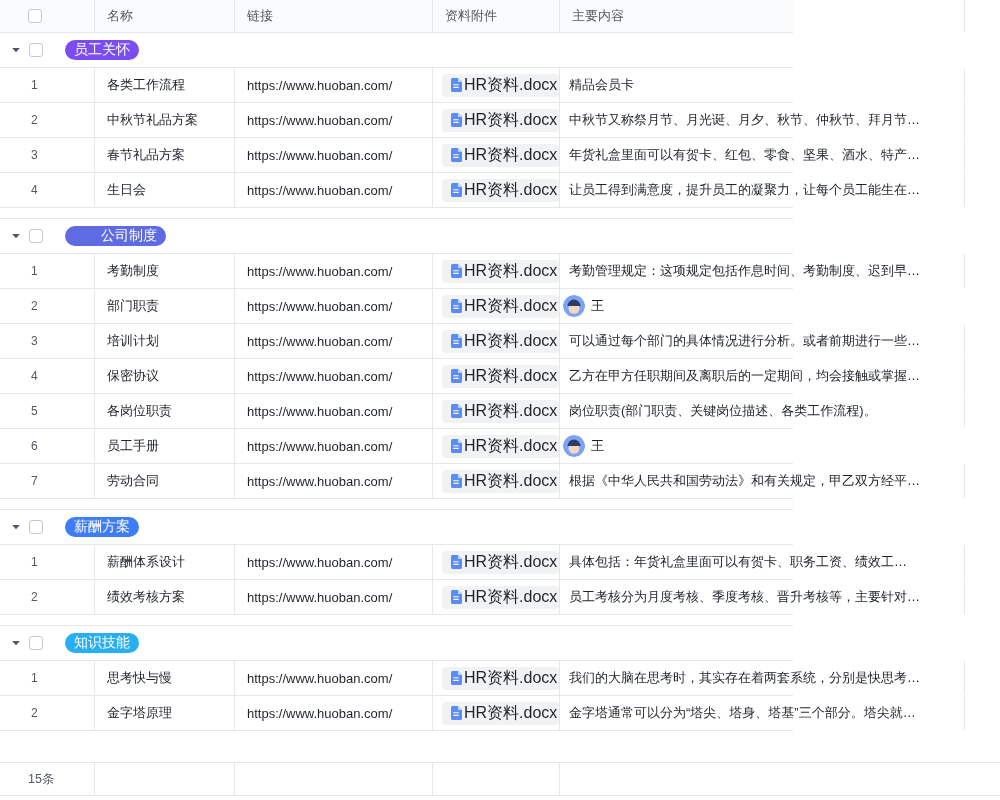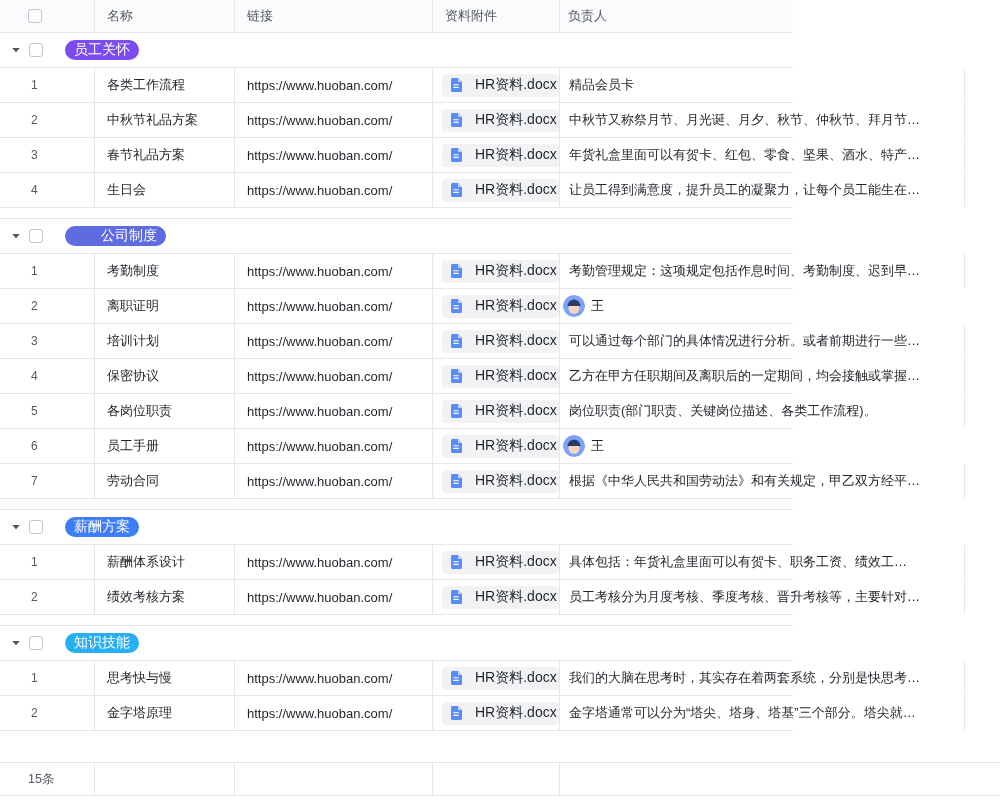--- a/index.html
+++ b/index.html
@@ -38,21 +38,21 @@
   .cell-owner{padding-left:3px;}
 
   .group-row{height:35px;display:flex;align-items:center;border-bottom:1px solid var(--border);background:#fff;}
   .icon-toggle{margin-left:10px;width:12px;height:12px;display:flex;align-items:center;justify-content:center;cursor:pointer;flex:0 0 auto;}
   .checkbox{width:14px;height:14px;border:1px solid #c3c7cf;border-radius:3px;background:#fff;flex:0 0 auto;cursor:pointer;}
   .group-row .checkbox{margin-left:7px;}
   .badge{margin-left:22px;height:20px;display:inline-flex;align-items:center;padding:0 9px;border-radius:10px;color:#fff;font-size:14px;flex:0 0 auto;}
 
   .group-gap{height:11px;border-bottom:1px solid var(--border);background:#fff;}
 
-  .chip{display:inline-flex;align-items:center;gap:13px;height:23px;padding:0 8px;border-radius:4px;background:#f1f2f4;font-size:14px;max-width:100%;cursor:pointer;}
+  .chip{display:inline-flex;align-items:center;gap:2px;height:23px;padding:0 8px;border-radius:4px;background:#f1f2f4;font-size:16px;max-width:100%;cursor:pointer;}
   .doc-icon{display:flex;flex:0 0 auto;}
   .chip-label{white-space:nowrap;color:var(--text);}
 
   .avatar{width:22px;height:22px;border-radius:50%;overflow:hidden;flex:0 0 auto;display:flex;}
   .owner-name{margin-left:6px;font-size:13px;}
 
   .footer-row{position:absolute;left:0;top:762px;width:1000px;height:34px;border-top:1px solid var(--border);border-bottom:1px solid var(--border);background:#fff;}
   .footer-row .cell{padding-left:0;}
   .footer-row .cell.bordered{border-right:1px solid var(--border);}
   .footer-row .cell-count{padding-left:28px;color:var(--text2);font-size:12.5px;}
@@ -62,20 +62,21 @@
 
 <div class="app">
 
   <div class="grid-row header-row">
     <div class="cell cell-first">
       <span class="checkbox"></span>
     </div>
     <div class="cell">名称</div>
     <div class="cell">链接</div>
     <div class="cell">资料附件</div>
+    <div class="cell">主要内容</div>
     <div class="cell">负责人</div>
   </div>
 
   <div id="table-body">
       <div class="group-row">
         <div class="icon-toggle">
           <svg width="10" height="10" viewBox="0 0 10 10">
             <path d="M1.2 3 L5 7.2 L8.8 3 Z" fill="#4e5569"></path>
           </svg>
         </div>
@@ -232,21 +233,21 @@
               <circle cx="12" cy="12" r="12" fill="#a78ff2"></circle>
               <circle cx="12" cy="14.5" r="6" fill="#f7d6bf"></circle>
               <path d="M5 12 a7 7 0 0 1 14 0 z" fill="#432f6e"></path>
             </svg>
           </div>
           <div class="owner-name">董</div>
         </div>
       </div>
       <div class="grid-row data-row">
         <div class="cell cell-num">2</div>
-        <div class="cell cell-name">离职证明</div>
+        <div class="cell cell-name">部门职责</div>
         <div class="cell cell-link">https://www.huoban.com/</div>
         <div class="cell cell-attach">
           <div class="chip">
             <div class="doc-icon">
               <svg width="12" height="14" viewBox="0 0 12 14">
                 <path d="M1 1.5 C1 .7 1.7 0 2.5 0 H8 l4 4 v8.5 c0 .8 -.7 1.5 -1.5 1.5 h-8 C1.7 14 1 13.3 1 12.5 Z" fill="#5a8cf8"></path>
                 <path d="M8 0 l4 4 H8 Z" fill="#c3d5fb"></path>
                 <rect x="3.2" y="6.2" width="5.6" height="1.1" rx=".4" fill="#fff"></rect>
                 <rect x="3.2" y="8.8" width="5.6" height="1.1" rx=".4" fill="#fff"></rect>
               </svg>

